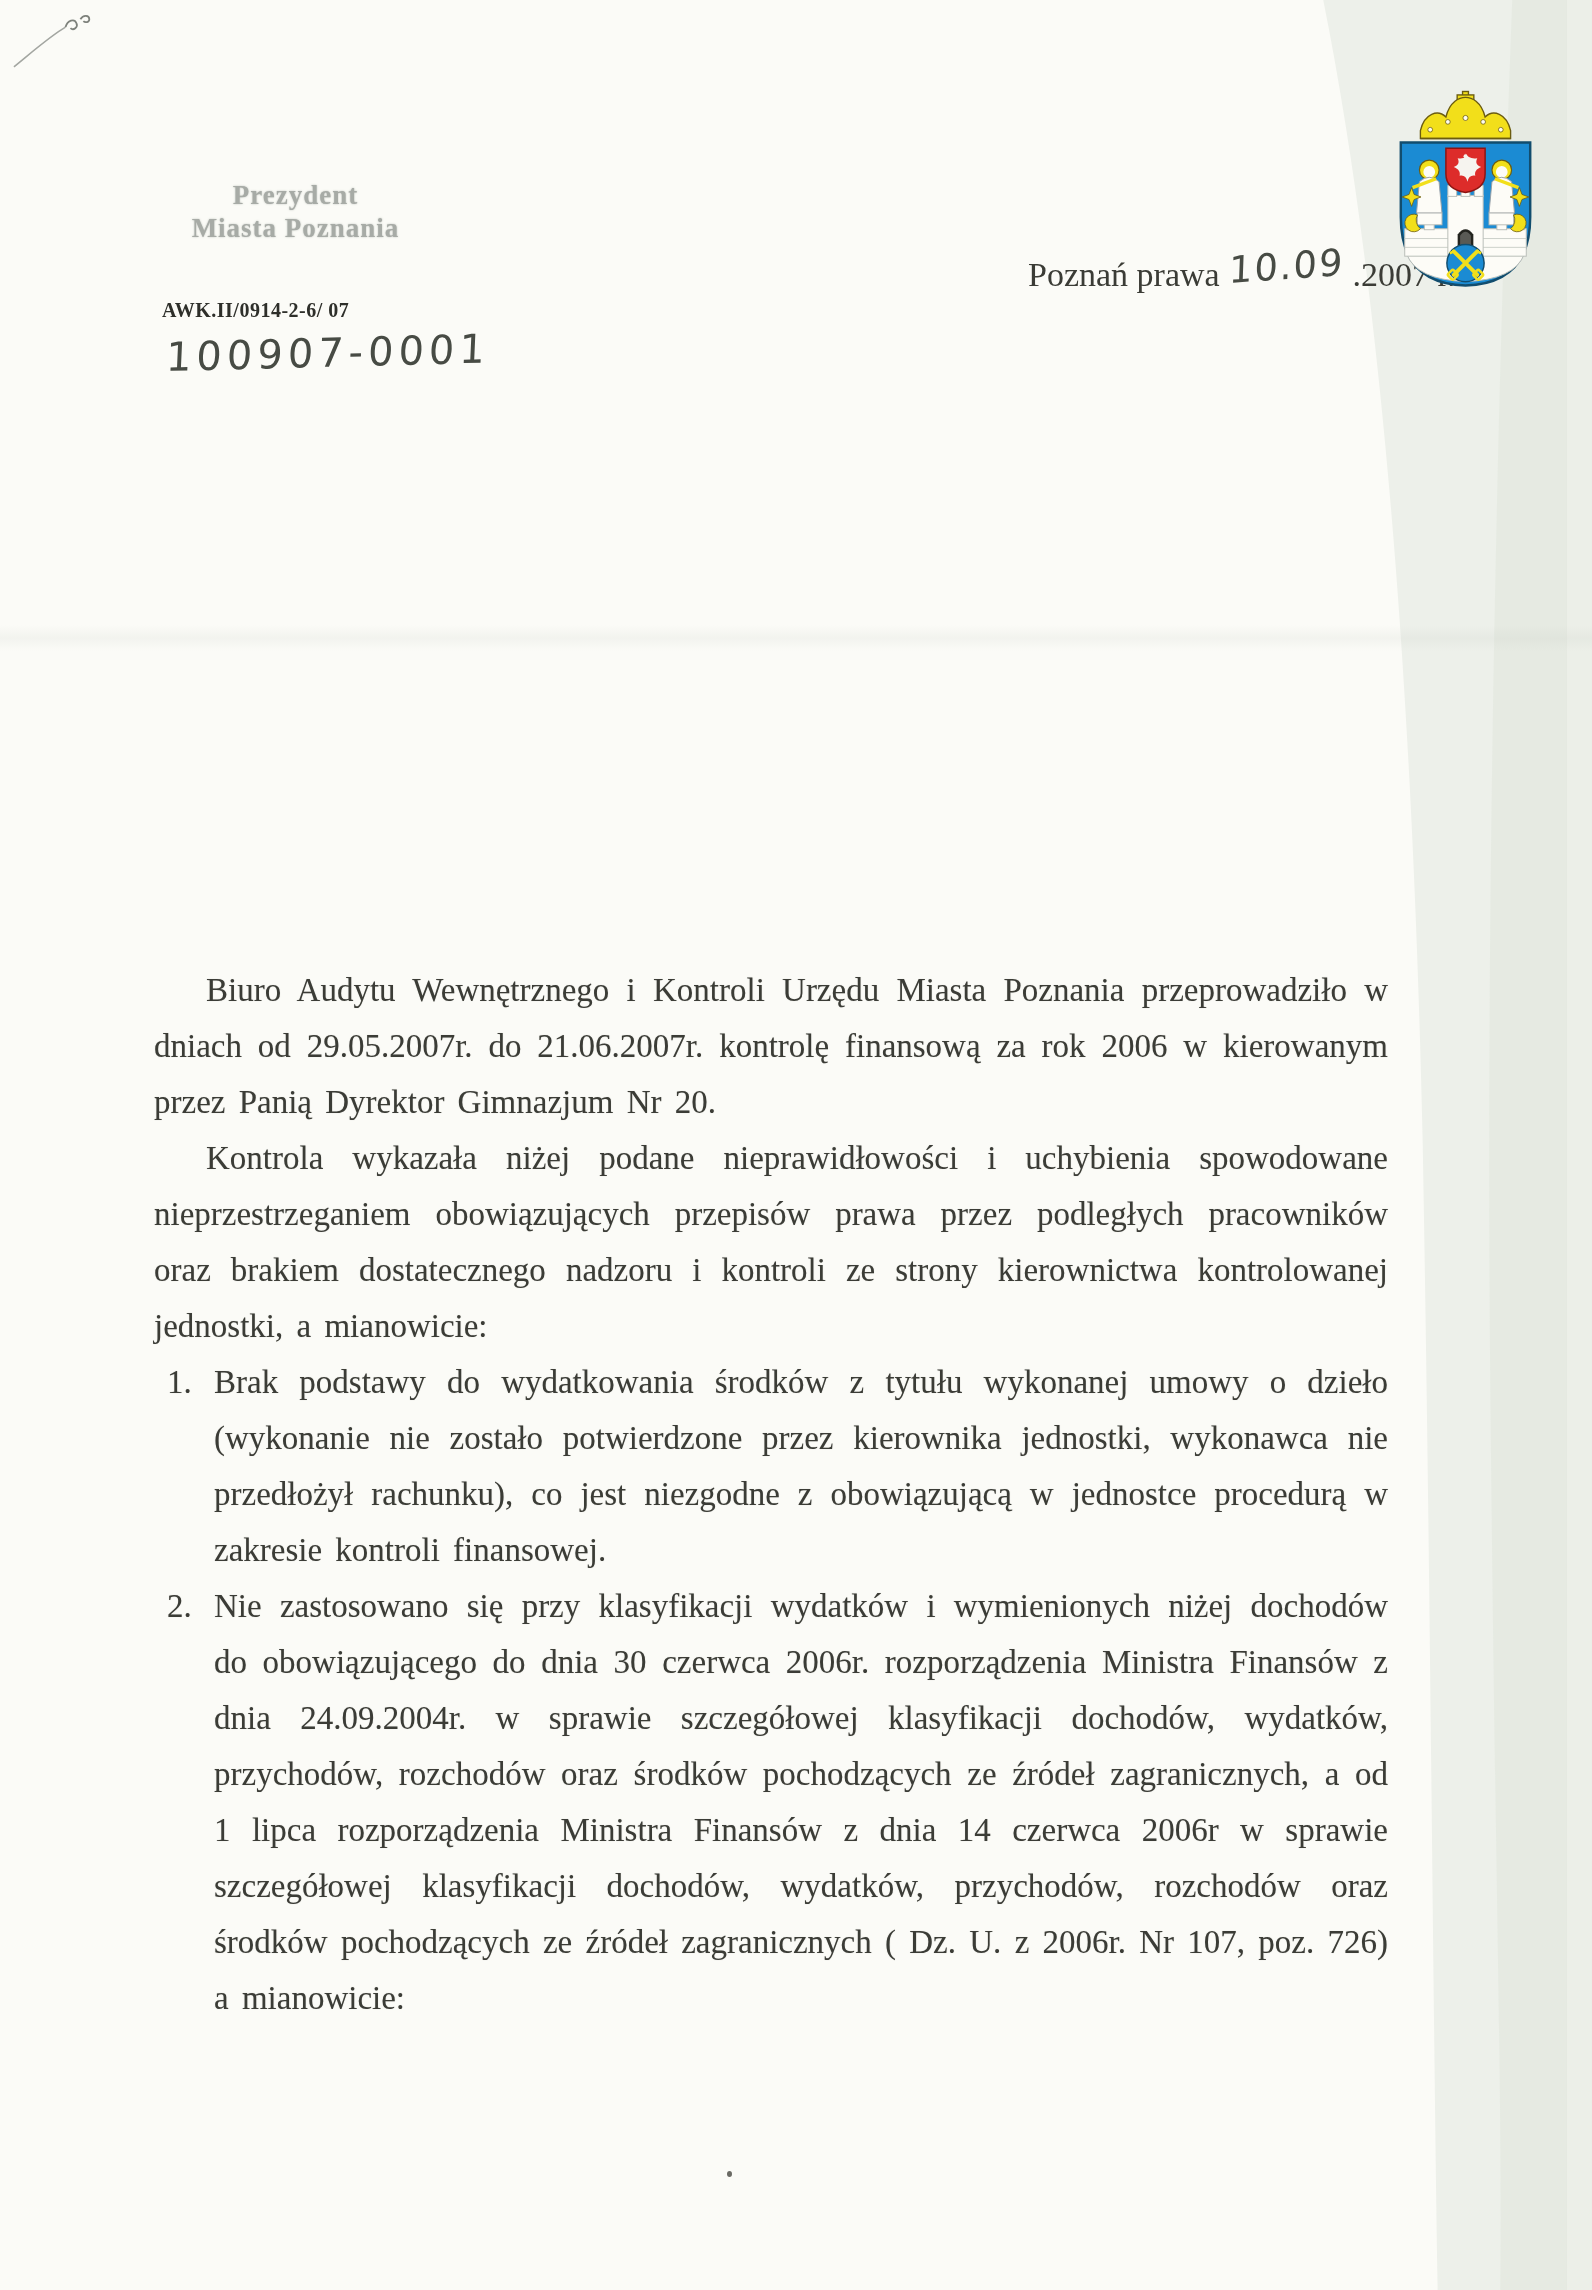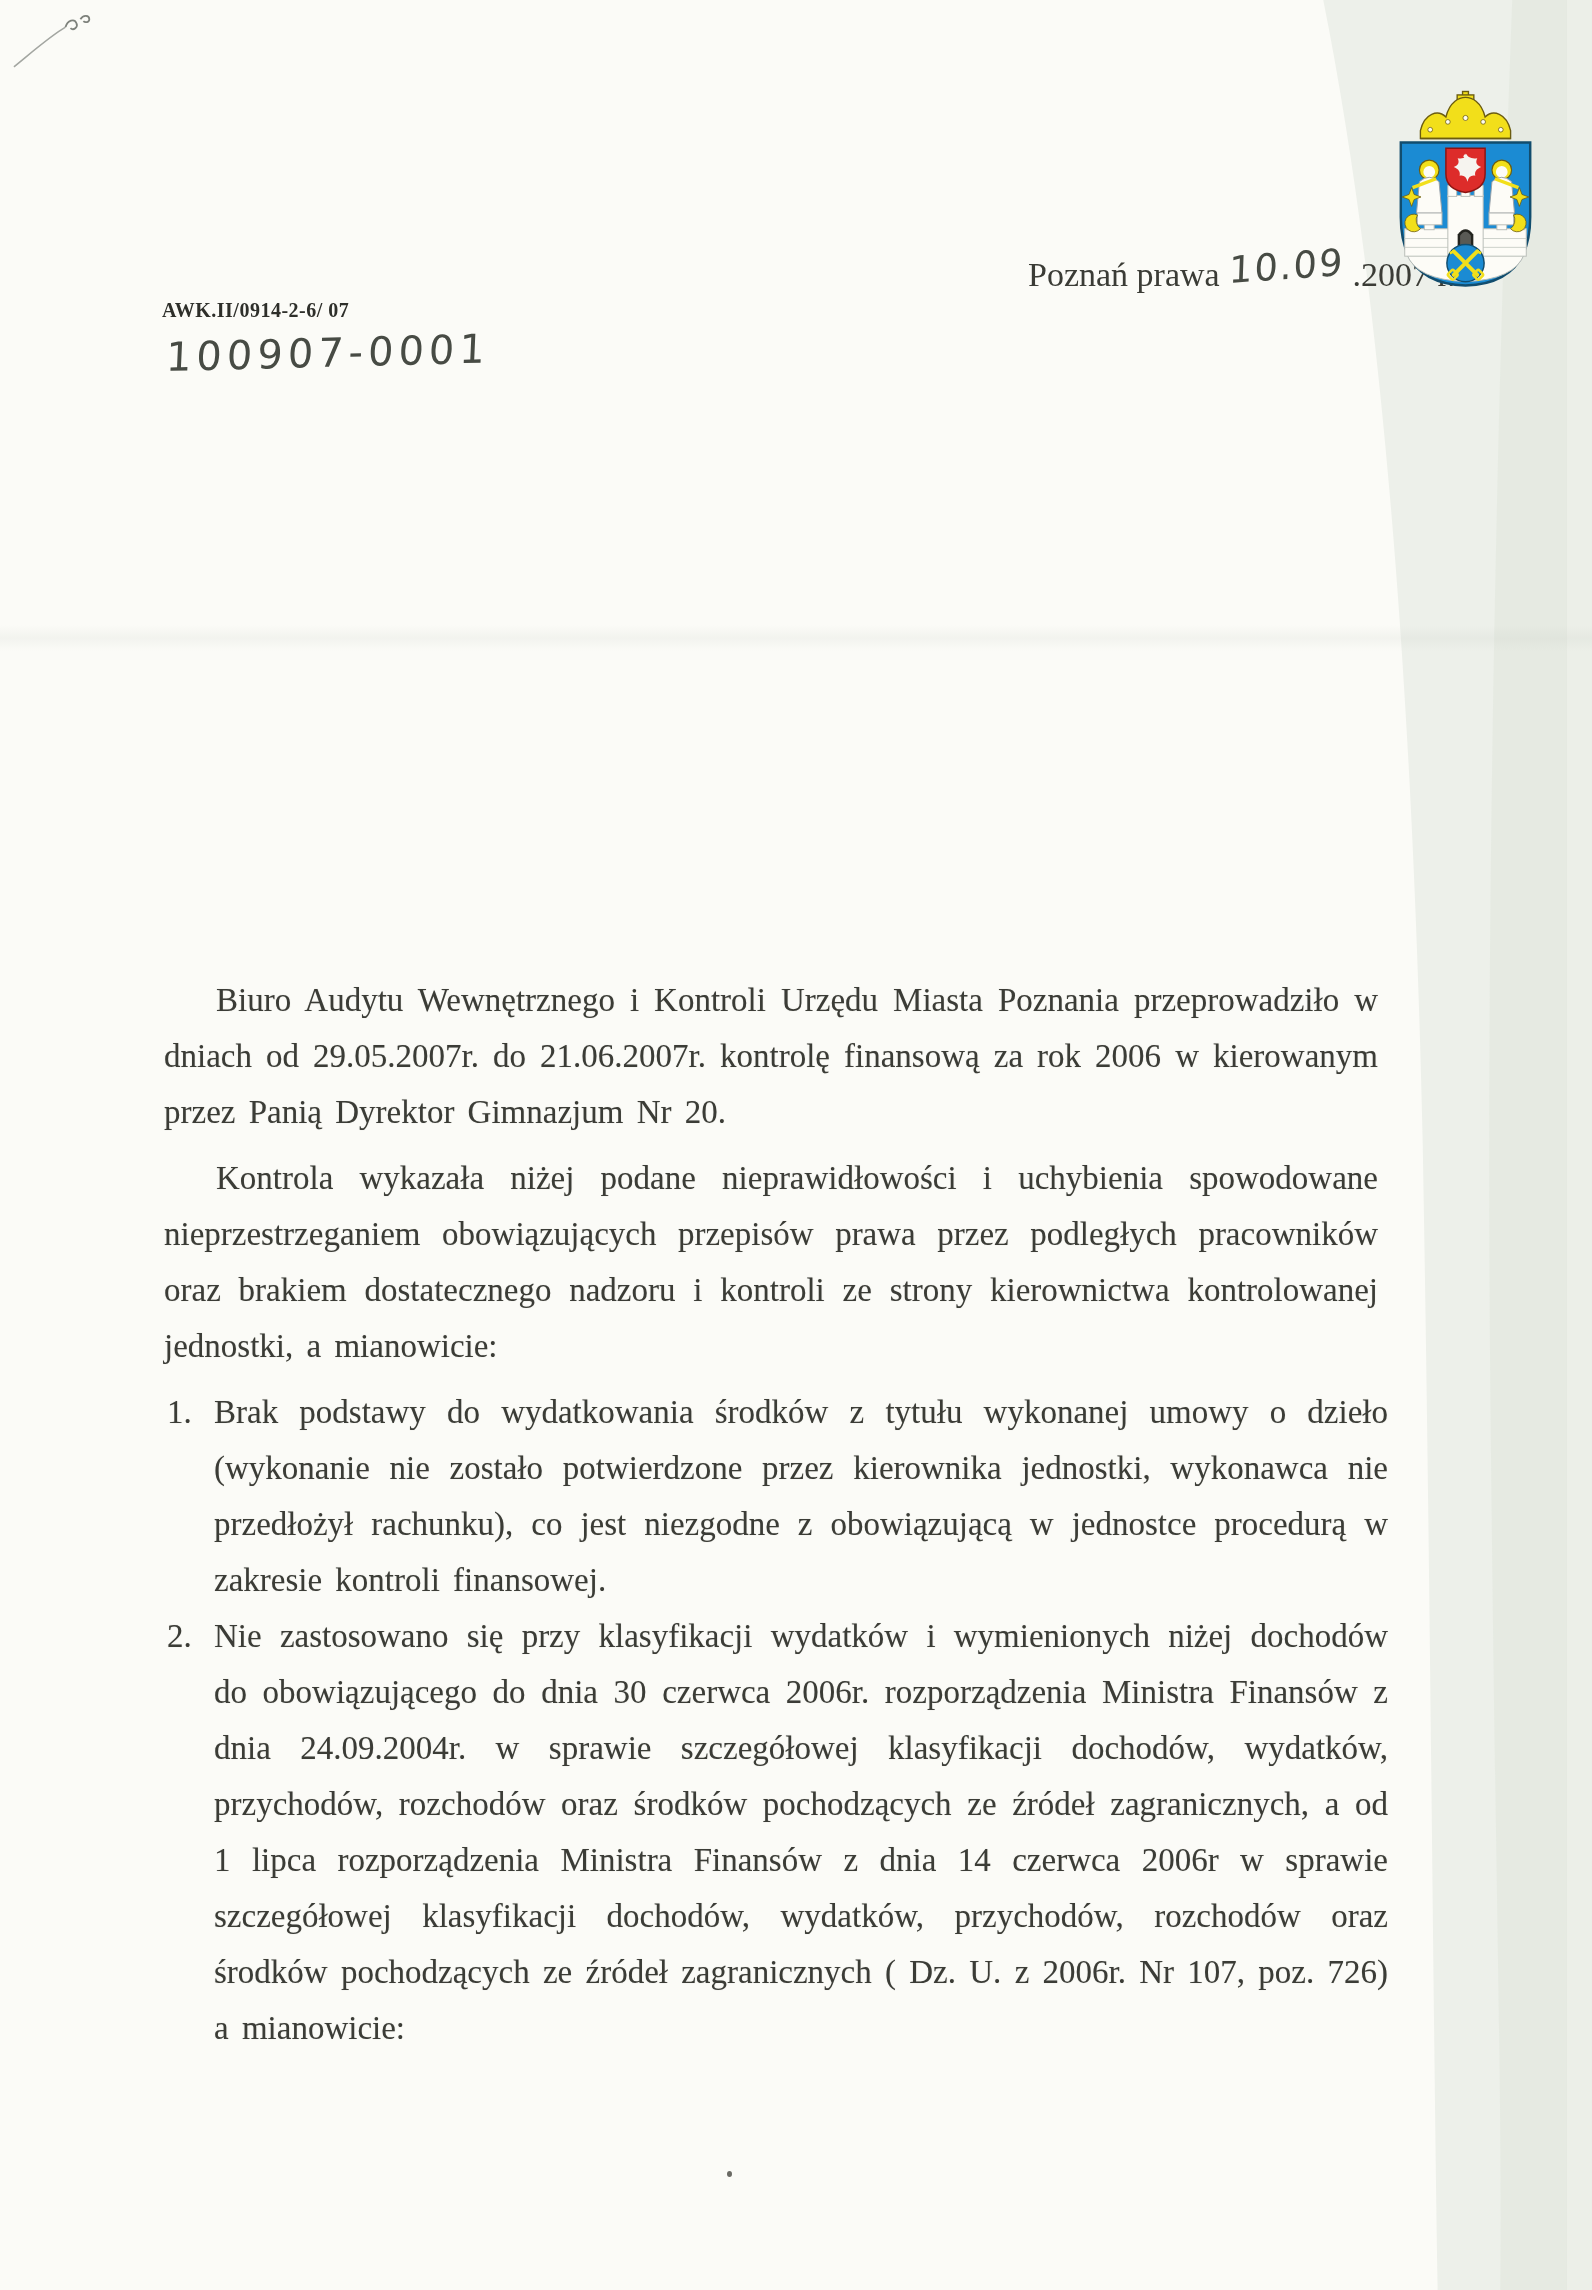--- a/index.html
+++ b/index.html
@@ -47,21 +47,21 @@
   .recipient{
     position:absolute;left:997px;top:513px;
     font-size:34px;line-height:56px;color:#3b3c36;
   }
   .body-text{
     position:absolute;left:154px;top:962px;width:1234px;
     font-size:33px;line-height:56px;
     text-align:justify;word-spacing:5px;color:#3b3c36;
     text-shadow:0 0 1px rgba(59,60,54,.25);
   }
-  .body-text p{margin:10px;text-indent:52px;}
+  .body-text p{margin:0;text-indent:52px;}
   .olist{margin:0;}
   .olist .item{position:relative;padding-left:60px;}
   .olist .num{position:absolute;left:13px;top:0;}
   .dot-artifact{
     position:absolute;left:727px;top:2171px;width:5px;height:6px;
     background:#6a6a64;border-radius:50%;
   }
   .pen-scratch{position:absolute;left:8px;top:5px;}
 </style>
 </head>
@@ -75,20 +75,24 @@
     <path d="M1575,0 L1575,2302 L1600,2302 L1600,0 Z" fill="#eef1eb" opacity="0.7"></path>
   </svg>
 
   <div class="crease"></div>
 
   <svg class="pen-scratch" width="119" height="70" viewBox="0 0 120 70" aria-hidden="true">
     <path d="M6,62 C28,44 44,30 58,22" stroke="#a3a6a1" stroke-width="1.6" fill="none"></path>
     <path d="M58,22 c2,-7 9,-9 11,-4 c2,4 -3,8 -6,5 m10,-9 c3,-5 9,-4 9,0 c0,3 -4,4 -6,2" stroke="#7e827c" stroke-width="1.8" fill="none"></path>
   </svg>
 
+  <div class="letterhead">
+    <div>Prezydent</div>
+    <div>Miasta Poznania</div>
+  </div>
 
   <div class="refnum">AWK.II/0914-2-6/ 07</div>
 
   <div class="hand hand-ref">100907-0001</div>
 
   <div class="dateline">
     <span>Poznań prawa</span>
     <span> </span>
     <span class="hand hand-date">10.09</span>
     <span>.2007 r.</span>

